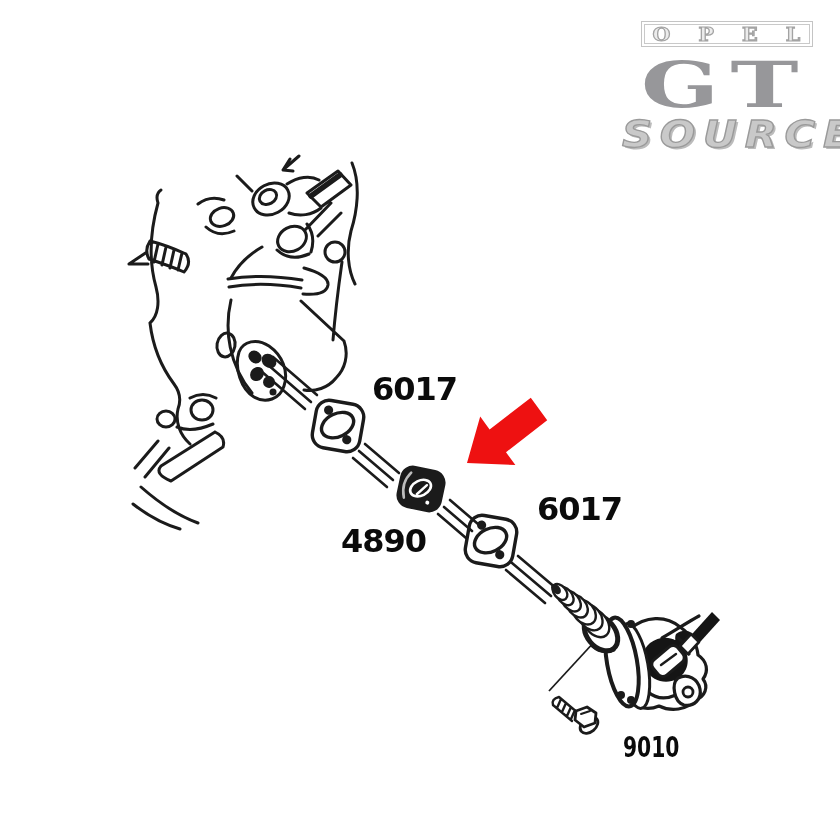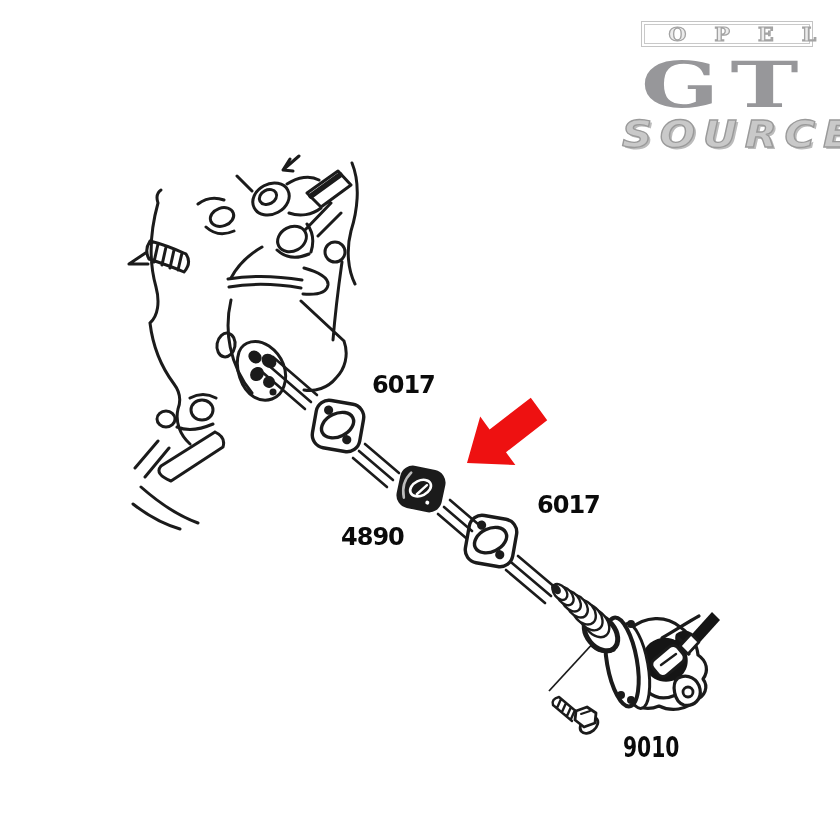--- a/index.html
+++ b/index.html
@@ -1,33 +1,33 @@
 <!DOCTYPE html>
 <html><head>
 <meta charset="utf-8">
 <style>
   html,body{margin:0;padding:0;background:#fff;}
   .stage{position:relative;width:840px;height:840px;background:#ffffff;overflow:hidden;
          font-family:"DejaVu Sans",sans-serif;}
   .stage svg{position:absolute;left:0;top:0;}
 
   
-  .part-label{position:absolute;font-weight:700;font-size:24px;line-height:1;
+  .part-label{position:absolute;font-weight:700;font-size:32px;line-height:1;
               letter-spacing:-1px;color:#0b0b0b;white-space:nowrap;}
   .lbl-gasket-upper{left:372px;top:373px;}
   .lbl-gasket-lower{left:537px;top:493px;}
   .lbl-spacer{left:341px;top:525px;}
   .lbl-pump{left:623px;top:733px;font-size:29px;letter-spacing:0;
             transform:scaleX(.70);transform-origin:0 0;}
 
   
   .logo-box{position:absolute;left:641px;top:21px;width:172px;height:26px;
             box-sizing:border-box;border:1px solid #c4c4c4;
             box-shadow:inset 0 0 0 2px #ffffff, inset 0 0 0 3px #c9c9c9;
-            display:flex;align-items:center;justify-content:flex-end;}
+            display:flex;align-items:center;justify-content:center;}
   .logo-box span{font-family:"DejaVu Serif",serif;font-weight:700;font-size:19px;
                  letter-spacing:26px;margin-right:-26px;line-height:1;
                  color:#ececec;-webkit-text-stroke:1.2px #a3a3a3;
                  transform:scaleX(1.08);transform-origin:center;white-space:nowrap;}
   .logo-gt{position:absolute;left:641px;top:54px;font-family:"DejaVu Serif",serif;
            font-weight:700;font-size:63px;line-height:1;letter-spacing:8px;
            color:#97979a;transform:scaleX(1.45);transform-origin:0 0;white-space:nowrap;}
   .logo-source{position:absolute;left:622px;top:115px;font-style:italic;font-weight:700;
                font-size:38px;line-height:1;letter-spacing:7px;color:#c9c9c9;
                -webkit-text-stroke:1.3px #9a9a9a;text-shadow:2px 2px 0 #bcbcbc;

